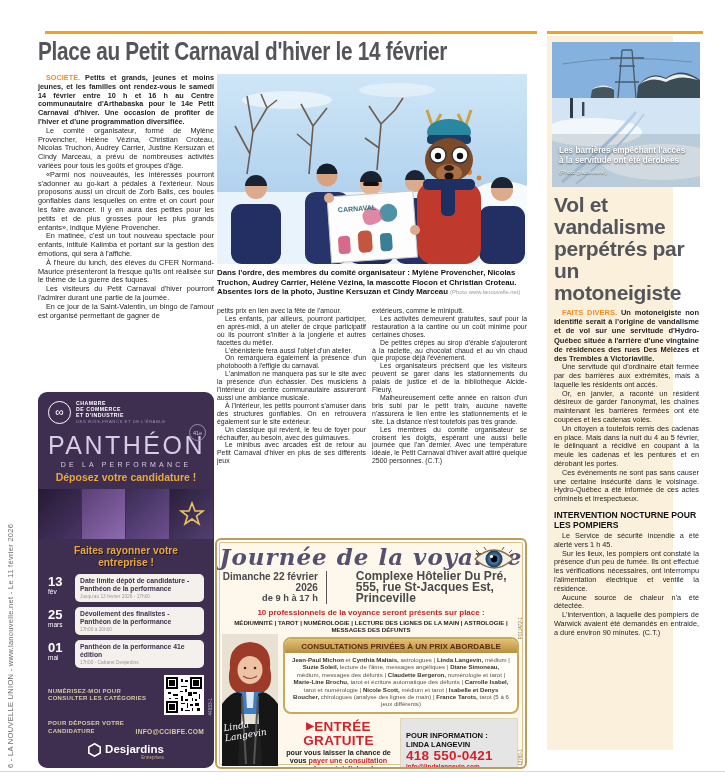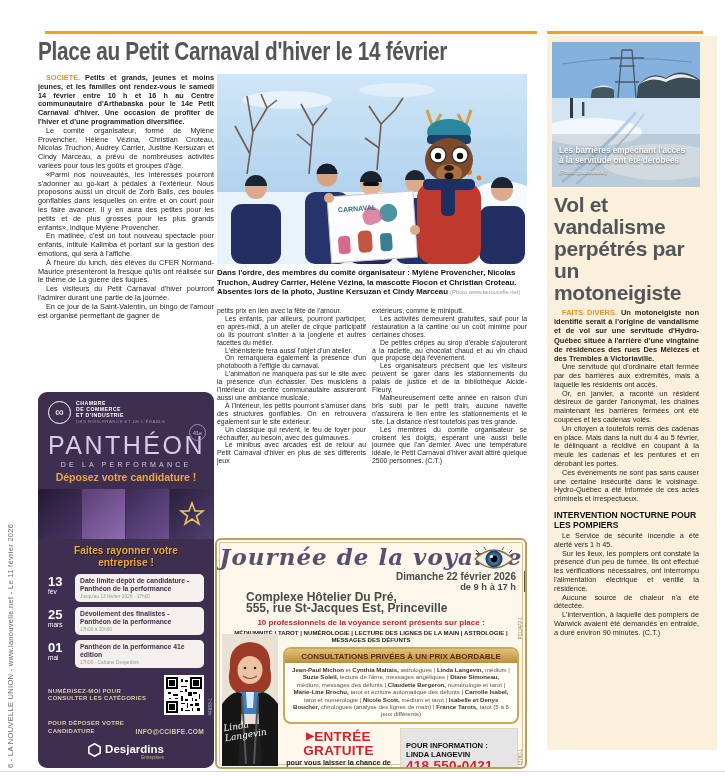--- a/index.html
+++ b/index.html
@@ -22,21 +22,21 @@
   .col.tight p{font-size:6.9px;line-height:7.9px;}
   .lede{font-size:7.9px;line-height:9.5px;font-weight:bold;color:#101010;text-align:justify;margin:0 0 3px 0;}
   .kicker{color:#F18F1F;font-weight:bold;}
   .col1{left:38px;top:74px;width:176px;height:316px;}
   .col2{left:217px;top:307px;width:149px;height:230px;}
   .col3{left:372px;top:307px;width:155px;height:230px;}
   .main-photo{left:217px;top:74px;width:310px;height:190px;background:#bcd7ee;}
   .main-caption{left:217px;top:268px;width:310px;font-size:7.8px;line-height:9.6px;font-weight:bold;color:#101010;}
   .credit{font-weight:normal;font-size:5.8px;color:#9a9a9a;}
   
-  .sidebar{left:547px;top:36px;width:170px;height:714px;background:#FBF0DC;}
+  .sidebar{left:547px;top:36px;width:126px;height:714px;background:#FBF0DC;}
   .side-photo{position:absolute;left:5px;top:6px;width:148px;height:145px;overflow:hidden;}
   .side-photo-caption{position:absolute;left:7px;top:104px;width:130px;color:#fff;font-weight:bold;
       font-size:8.2px;line-height:10px;text-shadow:0 1px 2px rgba(0,0,0,.65);}
   .side-photo-credit{position:absolute;left:7px;top:127px;font-size:5.5px;color:#efe7d6;text-shadow:0 1px 1px rgba(0,0,0,.5);}
   .side-headline{position:absolute;left:7px;top:158px;width:148px;font-size:21px;line-height:22px;
       font-weight:bold;color:#54555A;letter-spacing:-.3px;}
   .side-article{position:absolute;left:7px;top:272px;width:145px;height:436px;overflow:hidden;}
   .side-article p{margin:0;font-size:7.3px;line-height:8.8px;text-align:justify;text-indent:8px;color:#262626;}
   .side-article .lede{font-size:7.5px;line-height:9.2px;}
   .side-subhead{font-size:8.6px;font-weight:bold;color:#111;line-height:10px;margin:6px 0 2px 0;}
@@ -74,21 +74,21 @@
   .desj-name{font-size:11.5px;font-weight:bold;color:#fff;line-height:12px;}
   .desj-sub{font-size:4.5px;color:#C0AE8C;text-align:right;}
   .adcode-p{position:absolute;right:1px;bottom:70px;transform:rotate(-90deg);transform-origin:right bottom;
       font-size:4.8px;color:rgba(255,255,255,.55);}
   
   .voyance{left:215px;top:538px;width:312px;height:231px;background:#FDF7EC;border:2px solid #BE9D5B;
       border-radius:6px;box-sizing:border-box;box-shadow:inset 0 0 0 2px #fff,inset 0 0 0 3px #DCC28B;overflow:hidden;}
   .voy-title{font-family:"DejaVu Serif",serif;font-style:italic;font-weight:bold;font-size:23px;color:#56506E;
       text-align:center;margin-top:3px;letter-spacing:1px;}
   .voy-eye{position:absolute;right:10px;top:6px;}
-  .voy-when{display:flex;justify-content:flex-start;gap:0;margin-top:1px;flex-direction:column;}
+  .voy-when{display:flex;justify-content:flex-start;gap:0;margin-top:1px;}
   .when-l{text-align:right;font-weight:bold;color:#4a4a4a;border-right:1.6px solid #555;padding-right:8px;}
   .when-l .l1{font-size:10px;} .when-l .l2{font-size:9.3px;}
   .when-r{text-align:left;font-weight:bold;color:#4a4a4a;font-size:12px;line-height:11px;margin-left:29px;}
   .voy-red{text-align:center;color:#C9242B;font-weight:bold;font-size:8px;margin-top:4px;}
   .voy-disc{text-align:center;font-size:6.1px;font-weight:bold;color:#1e1e1e;margin-top:2px;}
   .linda{position:absolute;left:5px;top:94px;width:56px;height:132px;}
   .signature{position:absolute;left:2px;bottom:26px;font-family:"DejaVu Serif",serif;font-style:italic;
       color:#fff;font-size:9px;line-height:10px;transform:rotate(-9deg);}
   .consult-box{margin:4px 6px 0 66px;border:2px solid #C9A95C;border-radius:8px;background:#FFFEF8;overflow:hidden;}
   .consult-header{background:linear-gradient(#E2C176,#B98F3E);color:#5C2A12;font-weight:bold;font-size:8px;

